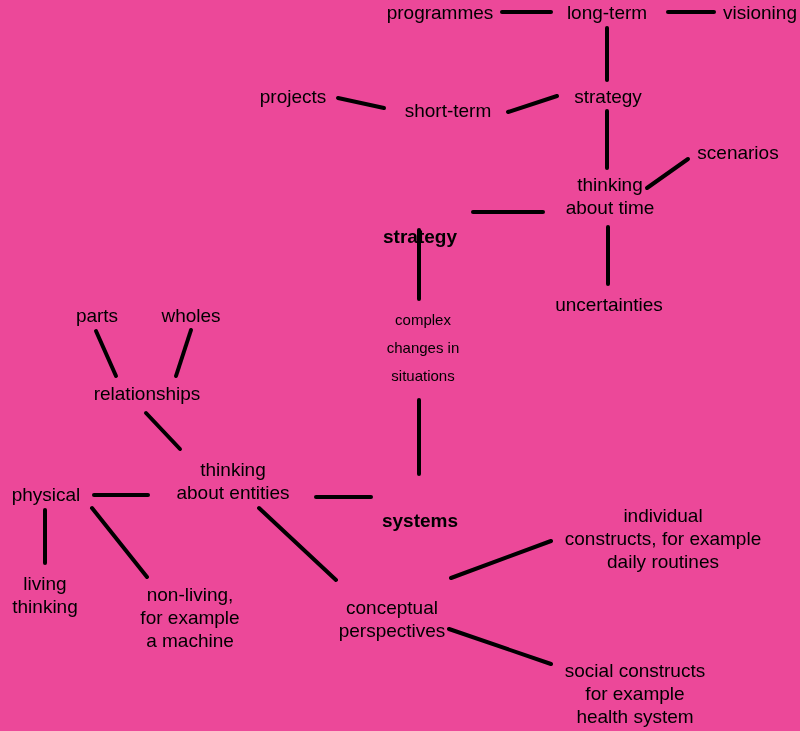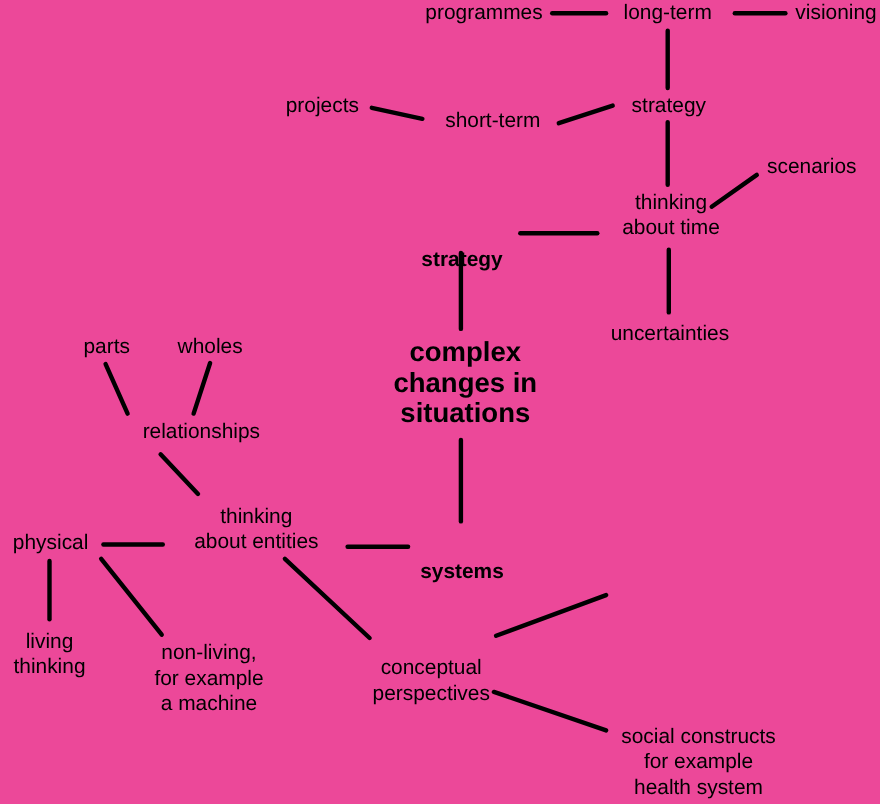--- a/index.html
+++ b/index.html
@@ -35,22 +35,22 @@
     white-space: pre;
     font-size: 19px;
     line-height: 23px;
     font-weight: 400;
   }
   .node.bold {
     font-weight: 700;
     margin-top: 24px;
   }
   .node.central {
-    font-weight: 700;
-    font-size: 25px;
+    font-weight: 400;
+    font-size: 15px;
     line-height: 28px;
   }
 </style>
 </head>
 <body>
 
 <div class="map">
 
   <svg class="edges" viewBox="0 0 800 731" xmlns="http://www.w3.org/2000/svg">
     <line x1="502" y1="12" x2="551" y2="12"></line>
@@ -82,32 +82,35 @@
   <div class="node" style="left:293px; top:96px;">projects</div>
   <div class="node" style="left:448px; top:110px;">short-term</div>
   <div class="node" style="left:608px; top:96px;">strategy</div>
   <div class="node" style="left:738px; top:152px;">scenarios</div>
   <div class="node" style="left:610px; top:196px;">thinking
 about time</div>
   <div class="node bold" style="left:420px; top:212px;">strategy</div>
   <div class="node" style="left:609px; top:304px;">uncertainties</div>
   <div class="node" style="left:97px; top:315px;">parts</div>
   <div class="node" style="left:191px; top:315px;">wholes</div>
-  <div class="node" style="left:147px; top:393px;margin-left:36px;">relationships</div>
+  <div class="node" style="left:147px; top:393px;">relationships</div>
   <div class="node central" style="left:423px; top:348px;">complex
 changes in
 situations</div>
   <div class="node" style="left:233px; top:481px;">thinking
 about entities</div>
   <div class="node" style="left:46px; top:494px;">physical</div>
   <div class="node bold" style="left:420px; top:496px;">systems</div>
   <div class="node" style="left:45px; top:595px;">living
 thinking</div>
   <div class="node" style="left:190px; top:617px;">non-living,
 for example
 a machine</div>
   <div class="node" style="left:392px; top:606px;margin-top:13px;">conceptual
 perspectives</div>
+  <div class="node" style="left:663px; top:538px;">individual
+constructs, for example
+daily routines</div>
   <div class="node" style="left:635px; top:693px;">social constructs
 for example
 health system</div>
 
 </div>
 
 </body></html>

